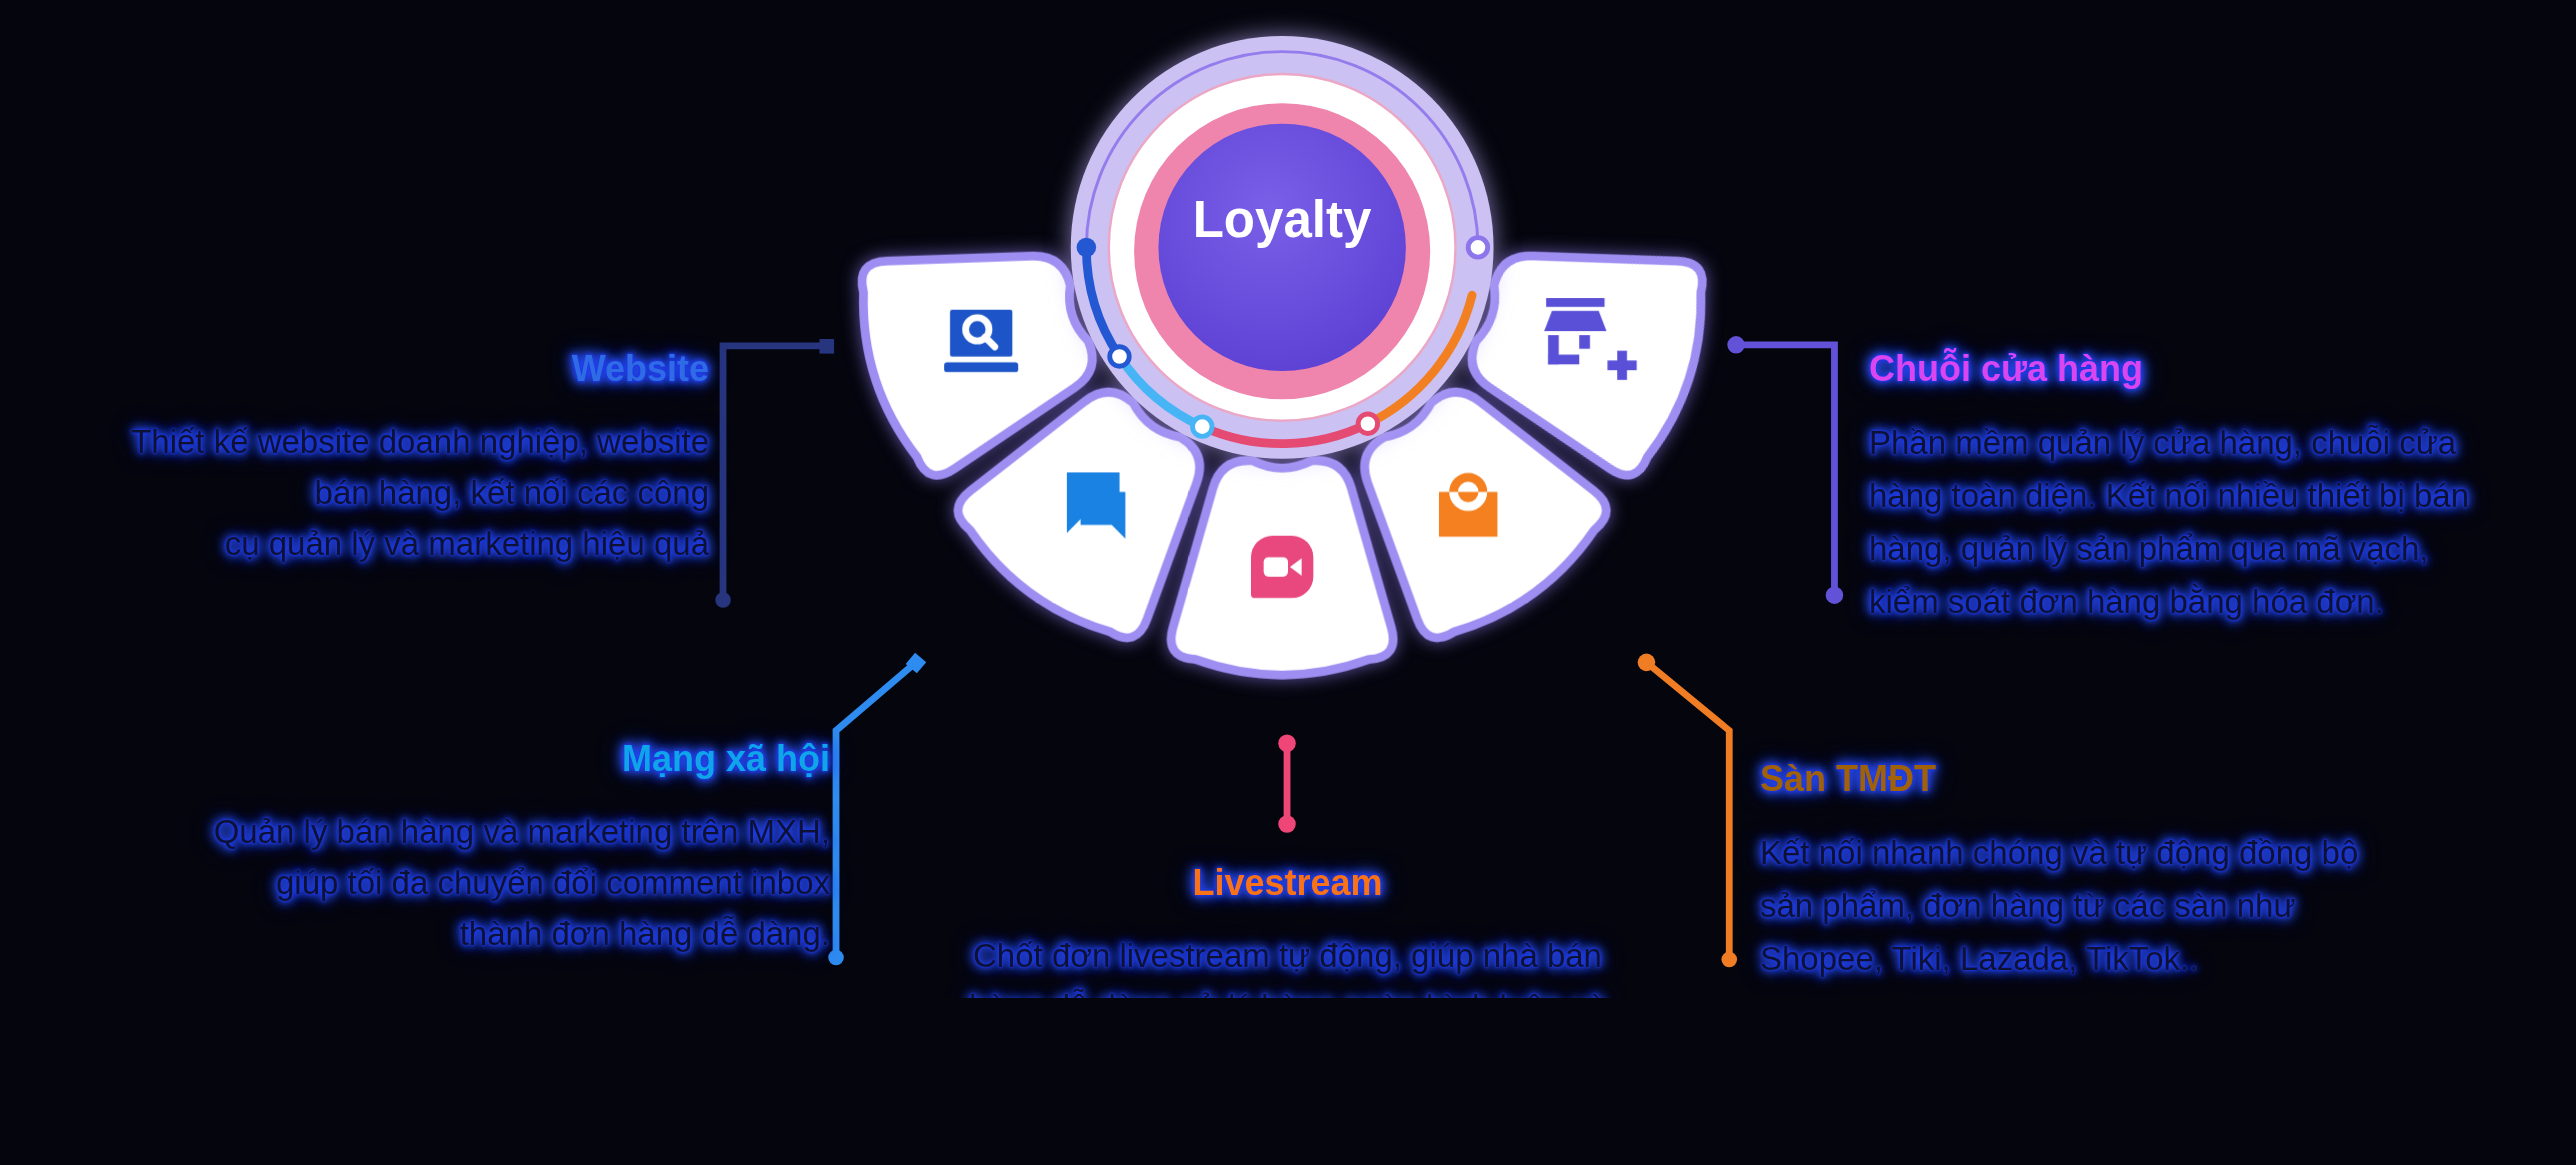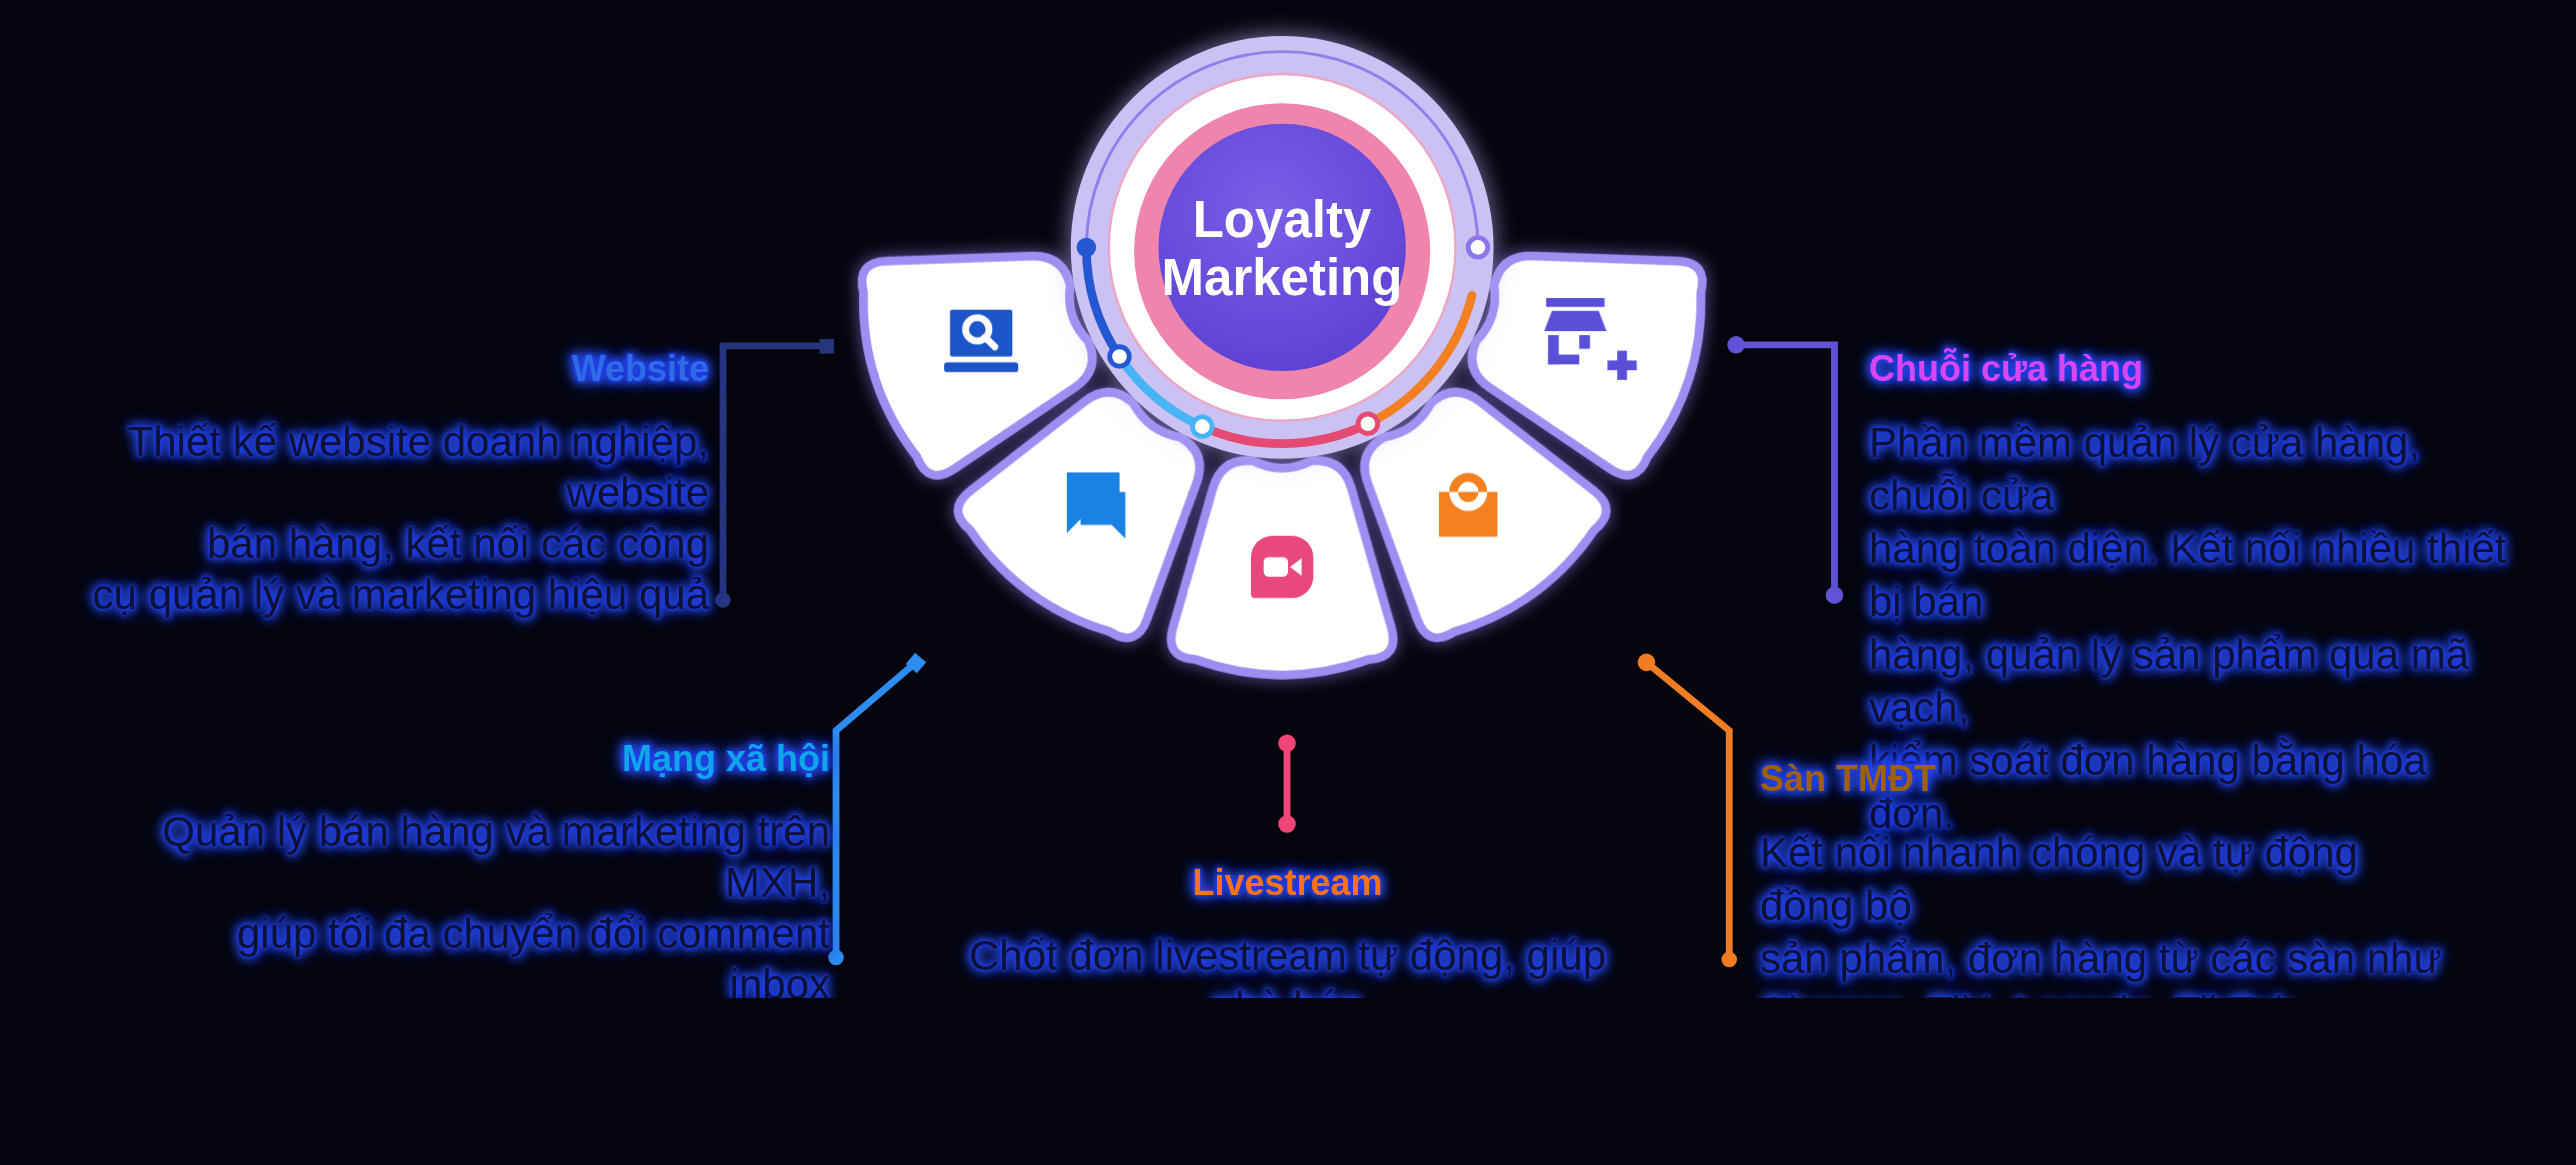--- a/index.html
+++ b/index.html
@@ -12,21 +12,21 @@
   
   .tblock{position:absolute;}
   .t-title{
     font-size:36px;line-height:55px;font-weight:bold;
     text-shadow:
       0 0 1px #1d34e8,0 0 2.9px #1d34e8,0 0 5.8px #2342f0,
       0 0 9.7px #2949f2,1px 1.9px 13.6px #2f55f5,-1px -1.9px 13.6px #2f55f5,
       0 0 25px rgba(40,80,245,.7);
   }
   .t-body{
-    margin-top:19.5px;font-size:42px;line-height:51px;color:#0d1232;
+    margin-top:19.5px;font-size:33px;line-height:51px;color:#0d1232;
     white-space:pre-line;
     text-shadow:
       0 0 1px #1d34e8,0 0 2.9px #1d34e8,0 0 5.8px #2342f0,
       0 0 9.7px #2949f2,1px 1.9px 12.7px #2f55f5,-1px -1.9px 12.7px #2f55f5,
       0 0 23.4px rgba(40,80,245,.65);
   }
   .align-r{text-align:right;}
   .align-c{text-align:center;}
   .lh54 .t-body{line-height:53px;}
   #block-website{left:39px;top:341px;width:670px;}
@@ -147,21 +147,20 @@
     <rect x="933" y="673" width="15" height="15" fill="#2e8bef" transform="rotate(40 940 680)"></rect>
     <circle cx="858" cy="983" r="8" fill="#2e8bef"></circle>
     <circle cx="1321" cy="763" r="9" fill="#ef4677"></circle>
     <circle cx="1321" cy="846" r="9" fill="#ef4677"></circle>
     <circle cx="1690" cy="680" r="9" fill="#f07c24"></circle>
     <circle cx="1775" cy="985" r="8" fill="#f07c24"></circle>
   </svg>
 
   <div id="center-label">
     <div>Loyalty</div>
-    <div>Marketing</div>
   </div>
 
   <div id="block-website" class="tblock align-r">
     <div class="t-title">Website</div>
     <div class="t-body">Thiết kế website doanh nghiệp, website
 bán hàng, kết nối các công
 cụ quản lý và marketing hiệu quả</div>
   </div>
 
   <div id="block-chain" class="tblock lh54">

